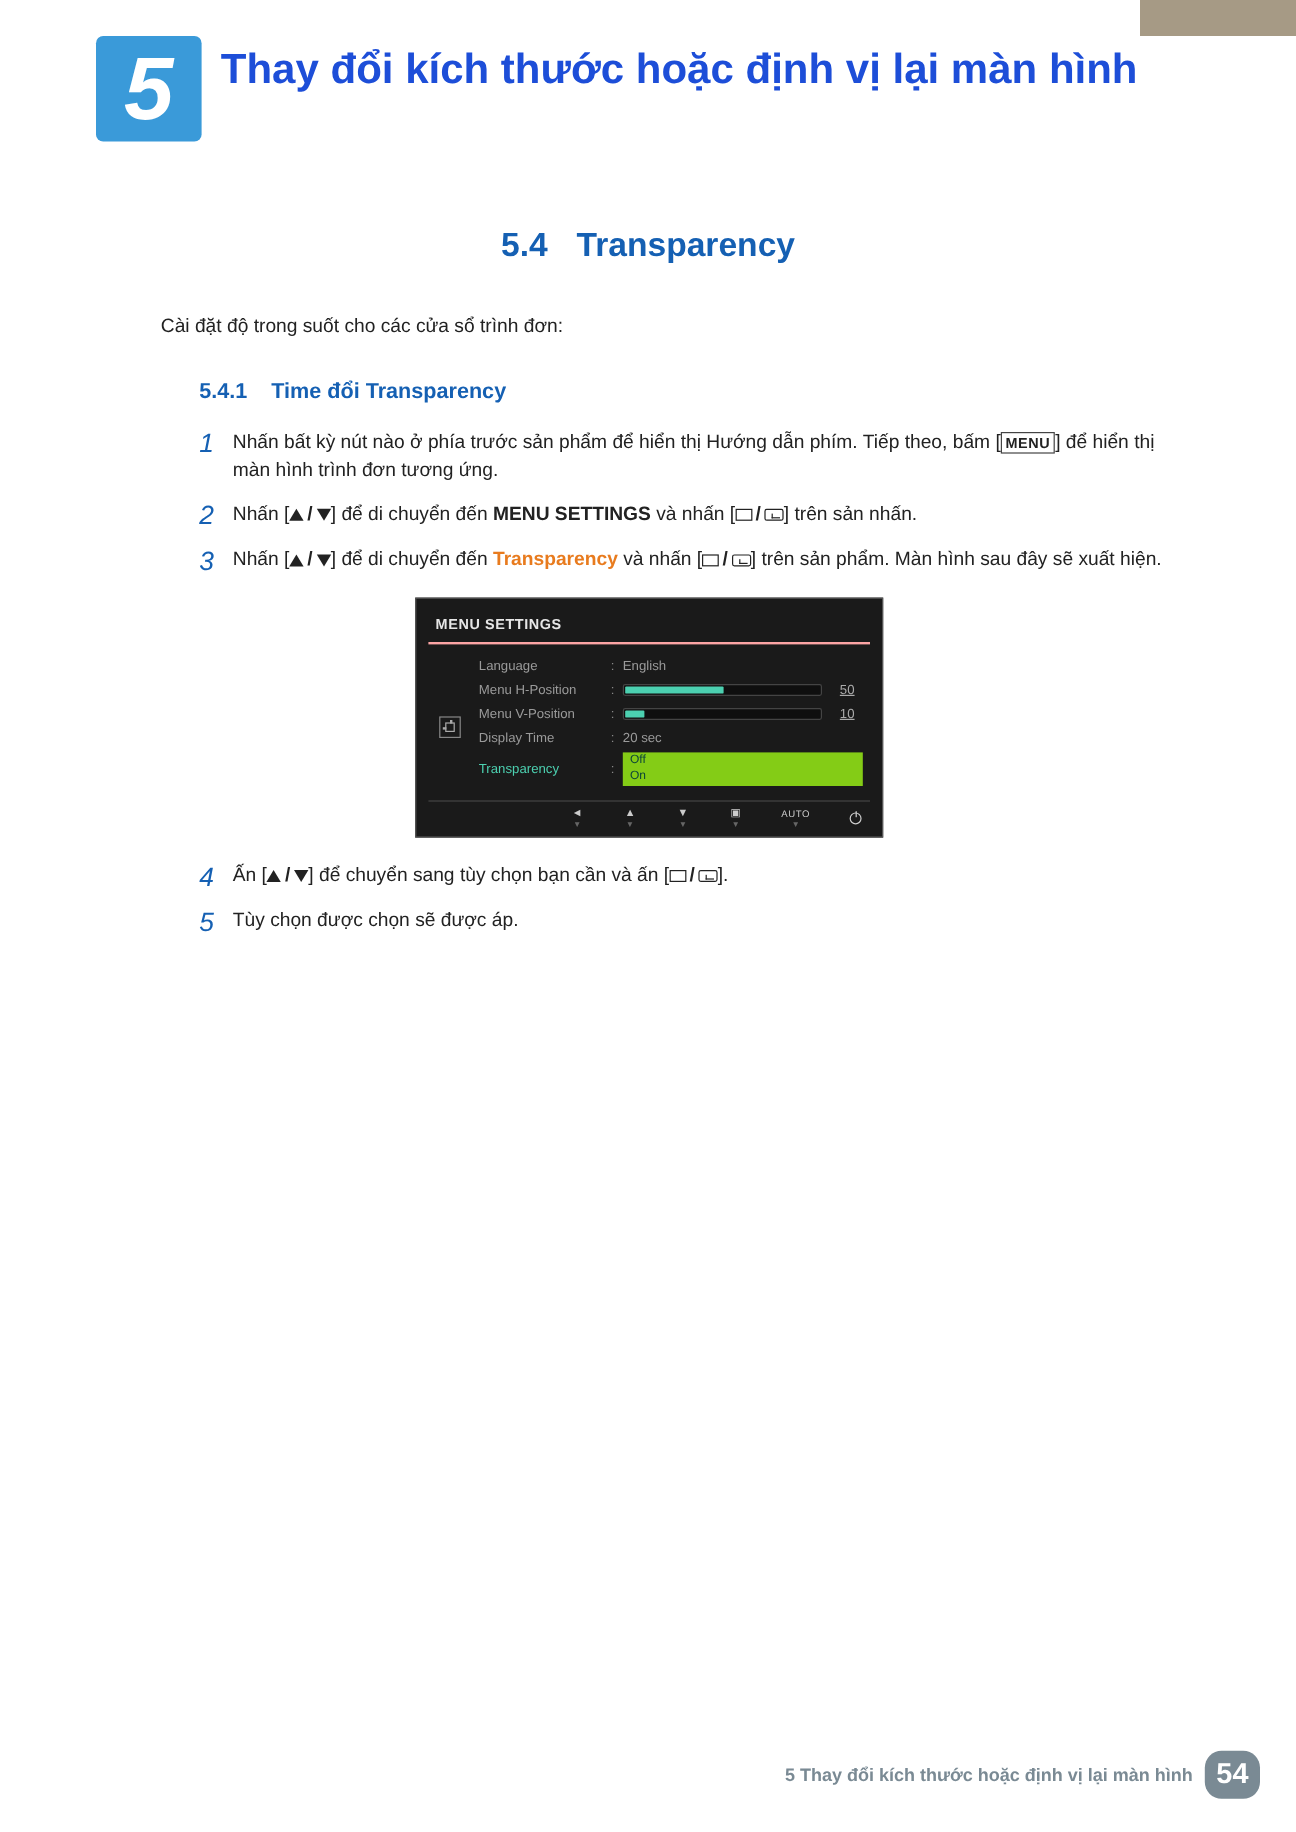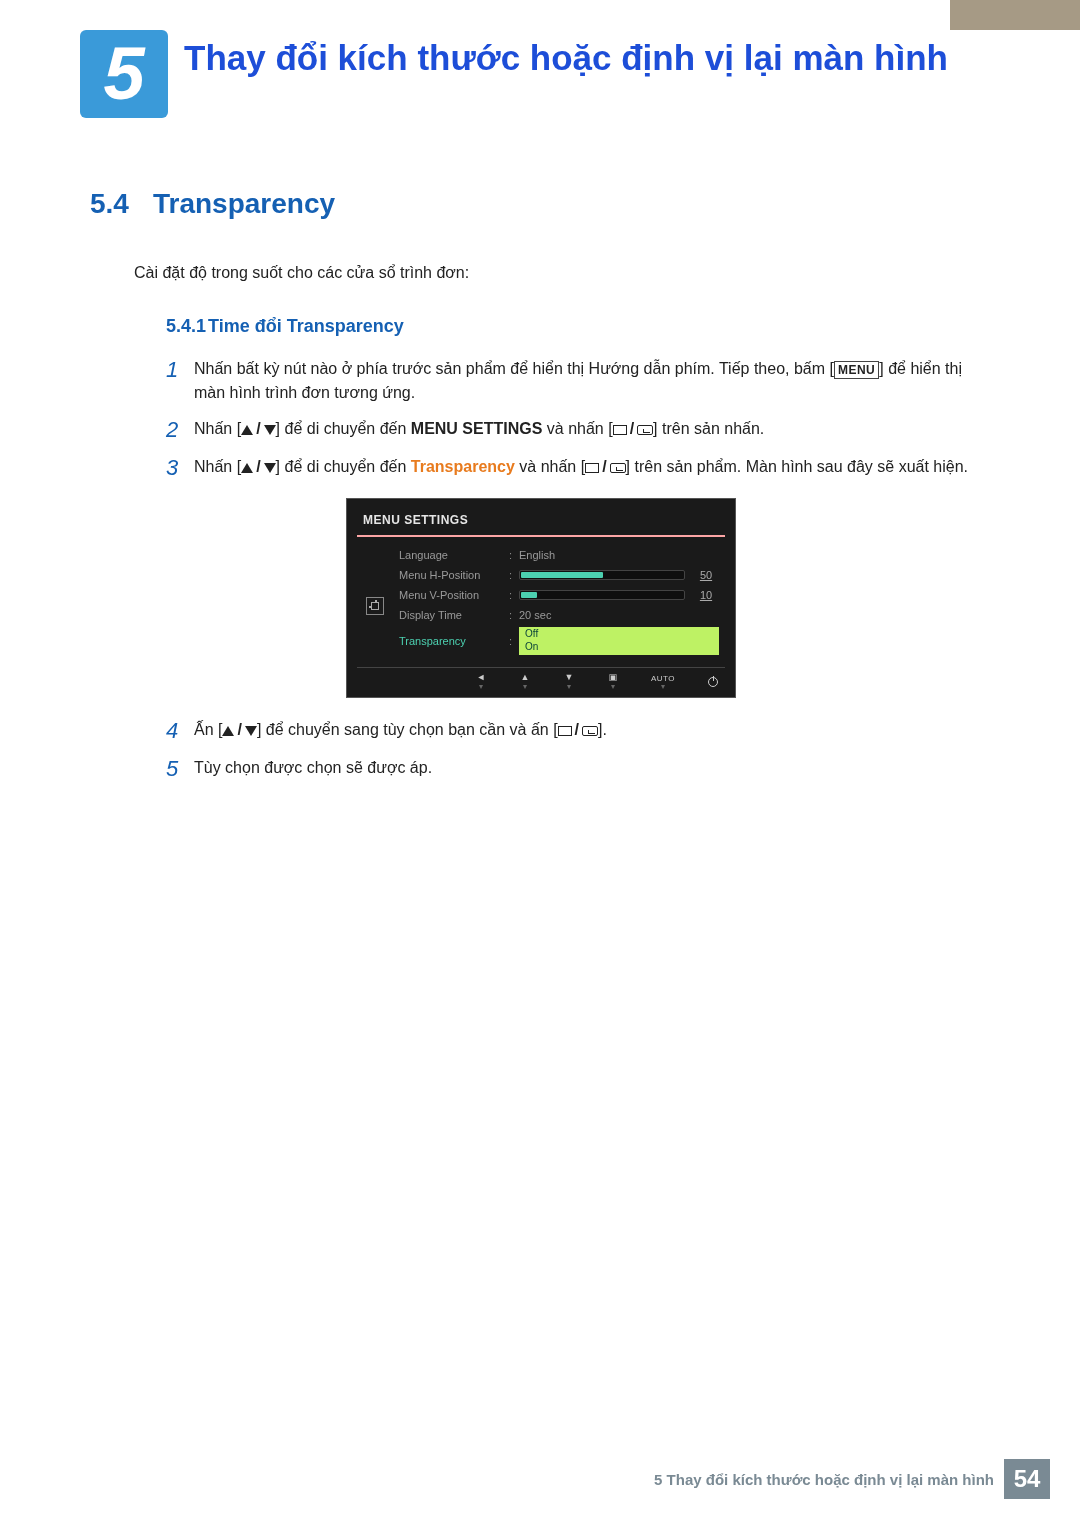--- a/index.html
+++ b/index.html
@@ -44,34 +44,35 @@
     padding-top: 6px;
   }
   .content {
     padding: 70px 90px 0 90px;
   }
   .section-heading {
     color: #1560b3;
     font-size: 28px;
     font-weight: bold;
     margin-bottom: 44px;
+    text-align: center;
   }
   .section-num { display: inline-block; margin-right: 24px; }
   .intro-text {
     color: #222;
     font-size: 16px;
     margin: 0 0 34px 44px;
   }
   .subsection {
     color: #1560b3;
     font-size: 18px;
     font-weight: bold;
     margin: 0 0 20px 76px;
   }
-  .sub-num { display: inline-block; margin-right: 2px; text-align: center; }
+  .sub-num { display: inline-block; margin-right: 20px; text-align: center; }
   .steps { margin-left: 76px; }
   .step {
     display: flex;
     align-items: flex-start;
     margin-bottom: 12px;
     font-size: 16px;
     color: #222;
     line-height: 1.5;
   }
   .step-num {
@@ -188,21 +189,21 @@
   }
   .osd-slider-fill {
     position: absolute; left: 1px; top: 1px; bottom: 1px;
     background: #4cd0b0;
     border-radius: 1px;
   }
   .osd-slider-num { width: 26px; text-align: center; color: #aaa; text-decoration: underline; }
   .osd-row.active .osd-label { color: #4cd0b0; }
   .osd-opt-box {
     flex: 1;
-    background: #bef264;
+    background: #84cc16;
     height: 28px;
     display: flex;
     flex-direction: column;
     justify-content: center;
     padding: 2px 6px;
     gap: 1px;
   }
   .osd-opt { font-size: 10px; color: #0b4439; line-height: 12px; }
   .osd-bottom {
     border-top: 1px solid #444;
@@ -241,21 +242,21 @@
     font-size: 15px;
     font-weight: bold;
     margin-right: 10px;
   }
   .footer-badge {
     background: #7a8a94;
     color: #fff;
     font-size: 24px;
     font-weight: bold;
     width: 46px; height: 40px;
-    display: flex; align-items: center; justify-content: center;
+    display: flex; align-items: center; justify-content: center; border-radius: 14px;
   }
 </style>
 </head>
 <body>
 
 <div class="top-bar"></div>
 
 <div class="header">
   <div class="chapter-badge">5</div>
   <div class="chapter-title">Thay đổi kích thước hoặc định vị lại màn hình</div>

